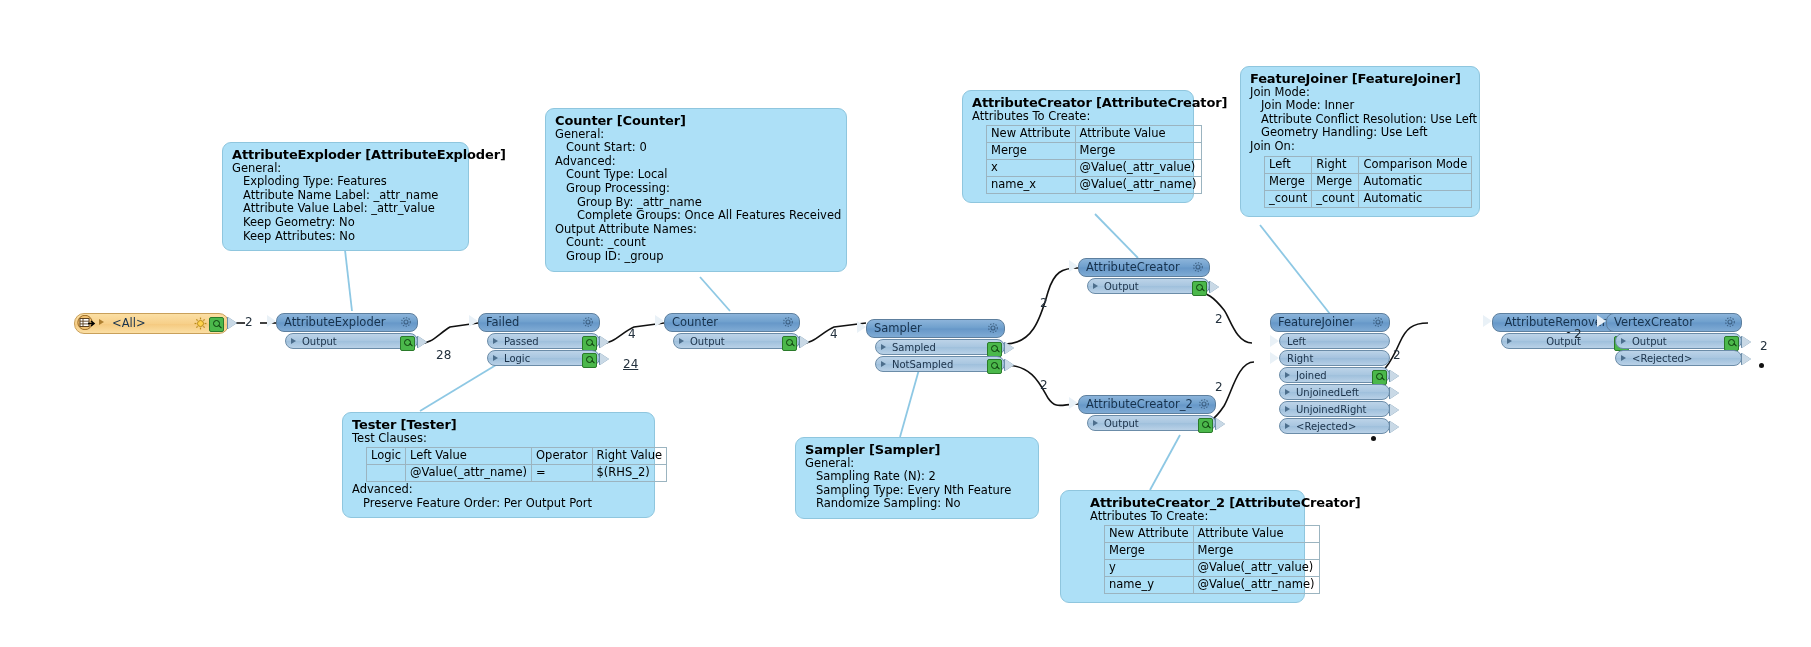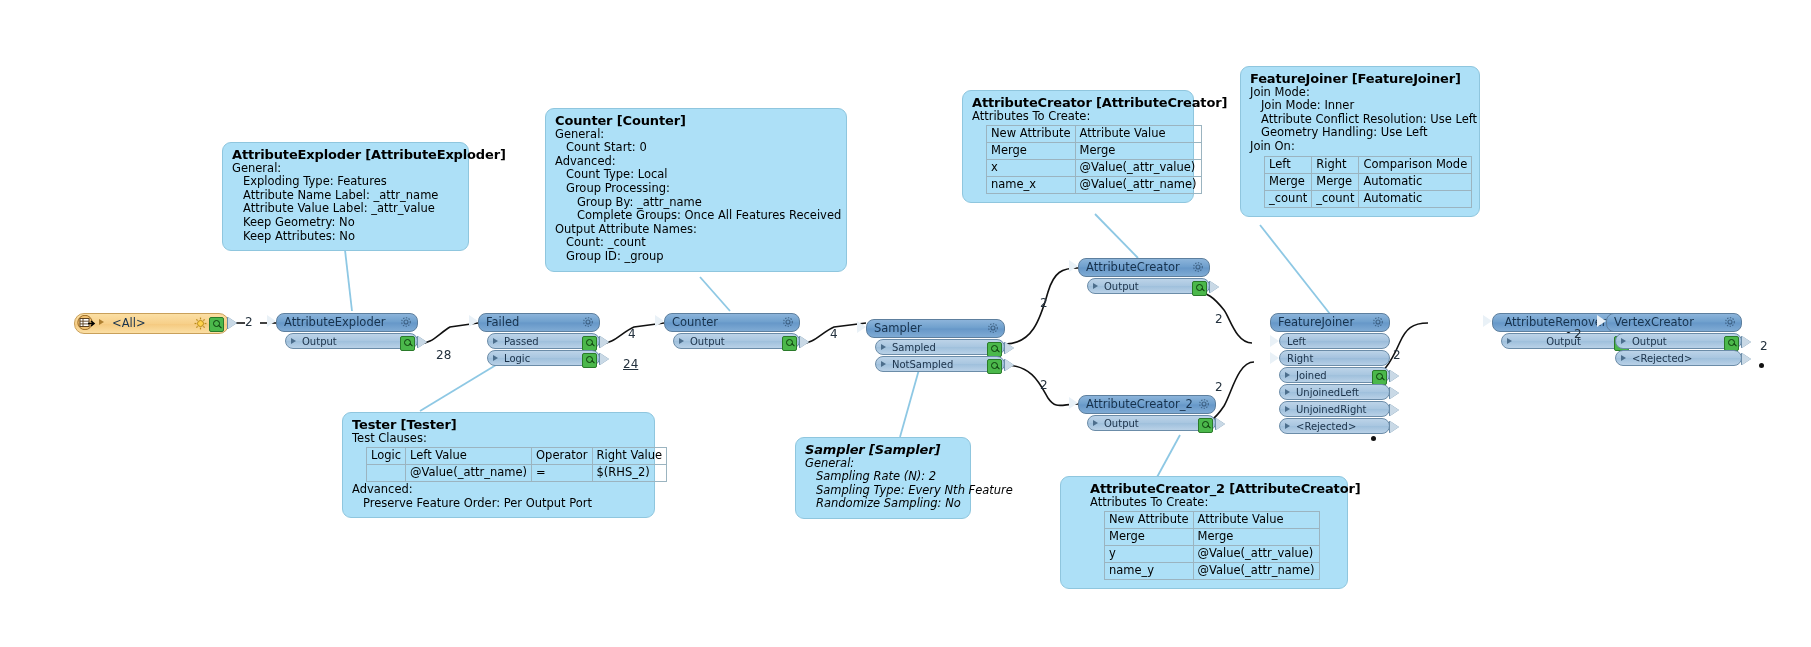--- a/index.html
+++ b/index.html
@@ -286,21 +286,21 @@
         <td>@Value(_attr_name)</td>
         <td>=</td>
         <td>$(RHS_2)</td>
       </tr>
     </tbody>
       </table>
     <div class="line">Advanced:</div>
     <div class="line">   Preserve Feature Order: Per Output Port</div>
   </div>
 
-  <div class="anno" style="left:795px; top:437px; width:176px;font-style:italic;">
+  <div class="anno" style="left:795px; top:437px; width:244px;">
     <div class="atitle">Sampler [Sampler]</div>
     <div class="line">General:</div>
     <div class="line">   Sampling Rate (N): 2</div>
     <div class="line">   Sampling Type: Every Nth Feature</div>
     <div class="line">   Randomize Sampling: No</div>
   </div>
 
   <div class="anno" style="left:962px; top:90px; width:232px;">
     <div class="atitle">AttributeCreator [AttributeCreator]</div>
     <div class="line">Attributes To Create:</div>
@@ -347,21 +347,21 @@
       </tr>
       <tr>
         <td>_count</td>
         <td>_count</td>
         <td>Automatic</td>
       </tr>
     </tbody>
       </table>
   </div>
 
-  <div class="anno" style="left:1060px; top:476px; width:288px;padding-left:29px;">
+  <div class="anno" style="left:1060px; top:490px; width:245px;padding-left:29px;">
     <div class="atitle">AttributeCreator_2 [AttributeCreator]</div>
     <div class="line">Attributes To Create:</div>
     <table>
       <tbody>
           <tr>
         <td>New Attribute</td>
         <td>Attribute Value</td>
       </tr>
       <tr>
         <td>Merge</td>

